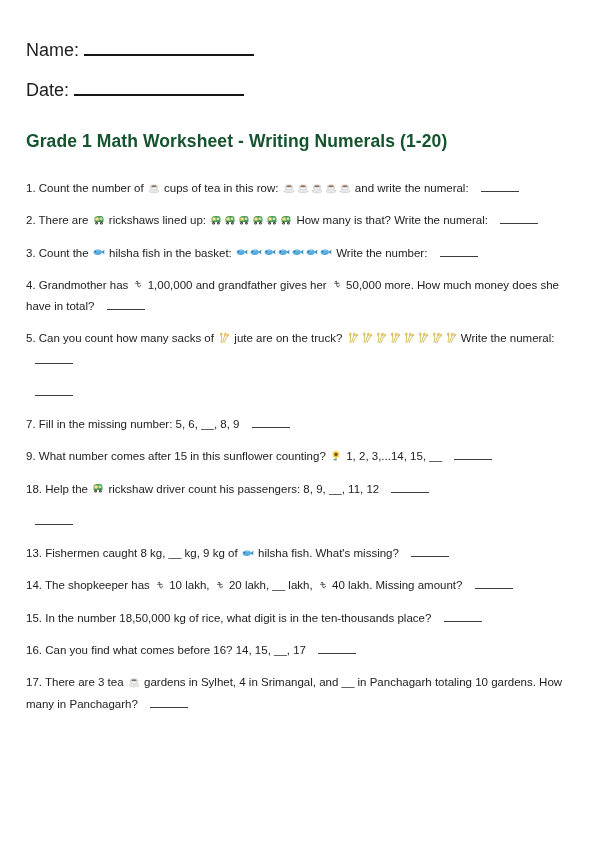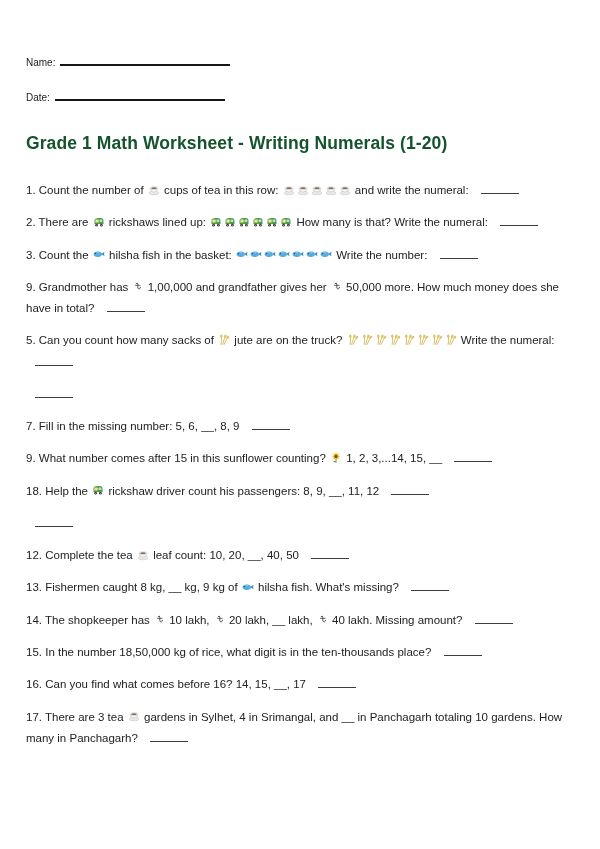--- a/index.html
+++ b/index.html
@@ -14,24 +14,23 @@
     color: #1d1d1d;
     overflow: hidden;
   }
   .page {
     box-sizing: border-box;
     width: 600px;
     height: 849px;
     padding: 40px 26px 14px 26px;
   }
   .field-row {
-    font-size: 10px;
+    font-size: 18px;
     margin-bottom: 19px;
     white-space: nowrap;
-    margin-top: 12px;
   }
   .write-line {
     display: inline-block;
     width: 170px;
     height: 12px;
     border-bottom: 2px solid #161616;
     margin-left: 5px;
     vertical-align: baseline;
   }
   h1.title {
@@ -215,21 +214,21 @@
             <path d="M5.5 6.6 Q8 4.4 10.8 6.3 L9 8.2 Z" fill="#9ed3f2"></path>
             <circle cx="3.9" cy="9.3" r="1" fill="#0e3a5c"></circle>
             <path d="M6 13 Q8 14.6 10.2 13.1" stroke="#3f8fc4" stroke-width="0.8" fill="none"></path>
           </svg></span><span class="icon"><svg viewBox="0 0 20 20">
             <path d="M13.5 10 L19.2 6.3 Q17.9 10 19.2 13.7 Z" fill="#3f8fc4"></path>
             <ellipse cx="8" cy="10.5" rx="6.9" ry="4.6" fill="#5bafe0"></ellipse>
             <path d="M5.5 6.6 Q8 4.4 10.8 6.3 L9 8.2 Z" fill="#9ed3f2"></path>
             <circle cx="3.9" cy="9.3" r="1" fill="#0e3a5c"></circle>
             <path d="M6 13 Q8 14.6 10.2 13.1" stroke="#3f8fc4" stroke-width="0.8" fill="none"></path>
           </svg></span><span> Write the number: </span><span class="answer-blank"></span></p>
-      <p class="question"><span>9. Grandmother has </span><span class="icon icon-taka"><svg viewBox="0 0 20 20">
+      <p class="question"><span>4. Grandmother has </span><span class="icon icon-taka"><svg viewBox="0 0 20 20">
             <path d="M6.3 5.2 Q9.6 2.4 9.6 6.4 L9.6 13 Q9.6 16.3 13 15.6 Q15 15 14.8 12.6" fill="none" stroke="#2b2b2b" stroke-width="1.6" stroke-linecap="round"></path>
             <path d="M5 8.7 L14.2 8.7" stroke="#2b2b2b" stroke-width="1.4" stroke-linecap="round"></path>
           </svg></span><span> 1,00,000 and grandfather gives her </span><span class="icon icon-taka"><svg viewBox="0 0 20 20">
             <path d="M6.3 5.2 Q9.6 2.4 9.6 6.4 L9.6 13 Q9.6 16.3 13 15.6 Q15 15 14.8 12.6" fill="none" stroke="#2b2b2b" stroke-width="1.6" stroke-linecap="round"></path>
             <path d="M5 8.7 L14.2 8.7" stroke="#2b2b2b" stroke-width="1.4" stroke-linecap="round"></path>
           </svg></span><span> 50,000 more. How much money does she have in total? </span><span class="answer-blank"></span></p>
       <p class="question"><span>5. Can you count how many sacks of </span><span class="icon"><svg viewBox="0 0 20 20">
             <g stroke="#cfae3d" stroke-width="1.3" fill="none">
               <path d="M5 18 Q7 10 5.5 4"></path>
               <path d="M7.5 18 Q10 9 12 4"></path>
@@ -349,26 +348,20 @@
       <p class="question"><span>18. Help the </span><span class="icon"><svg viewBox="0 0 20 20">
             <path d="M2.5 13.5 L2.5 8 Q2.5 3.5 9 3.5 L13 3.5 Q17.5 3.5 17.5 9 L17.5 13.5 Z" fill="#4c9e54"></path>
             <rect x="4" y="6" width="5.5" height="5" rx="1" fill="#f7e690" stroke="#c8b455" stroke-width="0.6"></rect>
             <rect x="11" y="6" width="4.5" height="4" rx="1" fill="#bfe3c2"></rect>
             <circle cx="6" cy="15.3" r="2.2" fill="#333333"></circle>
             <circle cx="14" cy="15.3" r="2.2" fill="#333333"></circle>
             <circle cx="6" cy="15.3" r="0.9" fill="#bbbbbb"></circle>
             <circle cx="14" cy="15.3" r="0.9" fill="#bbbbbb"></circle>
           </svg></span><span> rickshaw driver count his passengers: 8, 9, __, 11, 12 </span><span class="answer-blank"></span></p>
       <p class="question"><span class="answer-blank"></span></p>
-      <p class="question"><span>12. Complete the tea </span><span class="icon"><svg viewBox="0 0 20 20">
-            <ellipse cx="10" cy="15" rx="8.2" ry="3" fill="#e9e9e9" stroke="#bdbdbd" stroke-width="0.8"></ellipse>
-            <path d="M3.5 7 Q3.5 13.5 10 13.5 Q16.5 13.5 16.5 7 Z" fill="#f7f7f7" stroke="#b3b3b3" stroke-width="0.8"></path>
-            <ellipse cx="10" cy="7" rx="6.5" ry="2.3" fill="#ffffff" stroke="#b3b3b3" stroke-width="0.8"></ellipse>
-            <ellipse cx="10" cy="7" rx="4.6" ry="1.5" fill="#8d6e55"></ellipse>
-          </svg></span><span> leaf count: 10, 20, __, 40, 50 </span><span class="answer-blank"></span></p>
       <p class="question"><span>13. Fishermen caught 8 kg, __ kg, 9 kg of </span><span class="icon"><svg viewBox="0 0 20 20">
             <path d="M13.5 10 L19.2 6.3 Q17.9 10 19.2 13.7 Z" fill="#3f8fc4"></path>
             <ellipse cx="8" cy="10.5" rx="6.9" ry="4.6" fill="#5bafe0"></ellipse>
             <path d="M5.5 6.6 Q8 4.4 10.8 6.3 L9 8.2 Z" fill="#9ed3f2"></path>
             <circle cx="3.9" cy="9.3" r="1" fill="#0e3a5c"></circle>
             <path d="M6 13 Q8 14.6 10.2 13.1" stroke="#3f8fc4" stroke-width="0.8" fill="none"></path>
           </svg></span><span> hilsha fish. What's missing? </span><span class="answer-blank"></span></p>
       <p class="question"><span>14. The shopkeeper has </span><span class="icon icon-taka"><svg viewBox="0 0 20 20">
             <path d="M6.3 5.2 Q9.6 2.4 9.6 6.4 L9.6 13 Q9.6 16.3 13 15.6 Q15 15 14.8 12.6" fill="none" stroke="#2b2b2b" stroke-width="1.6" stroke-linecap="round"></path>
             <path d="M5 8.7 L14.2 8.7" stroke="#2b2b2b" stroke-width="1.4" stroke-linecap="round"></path>

